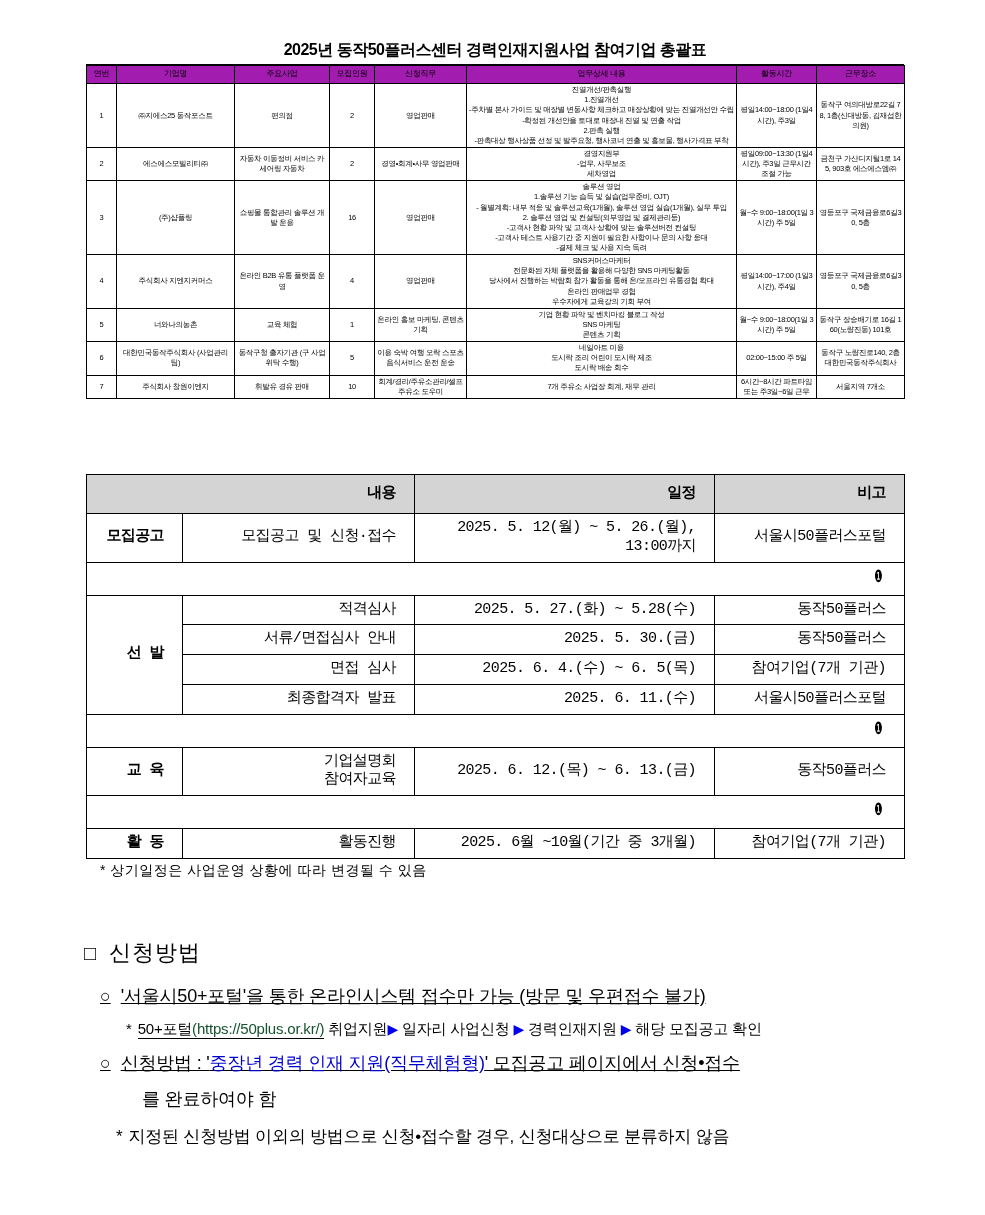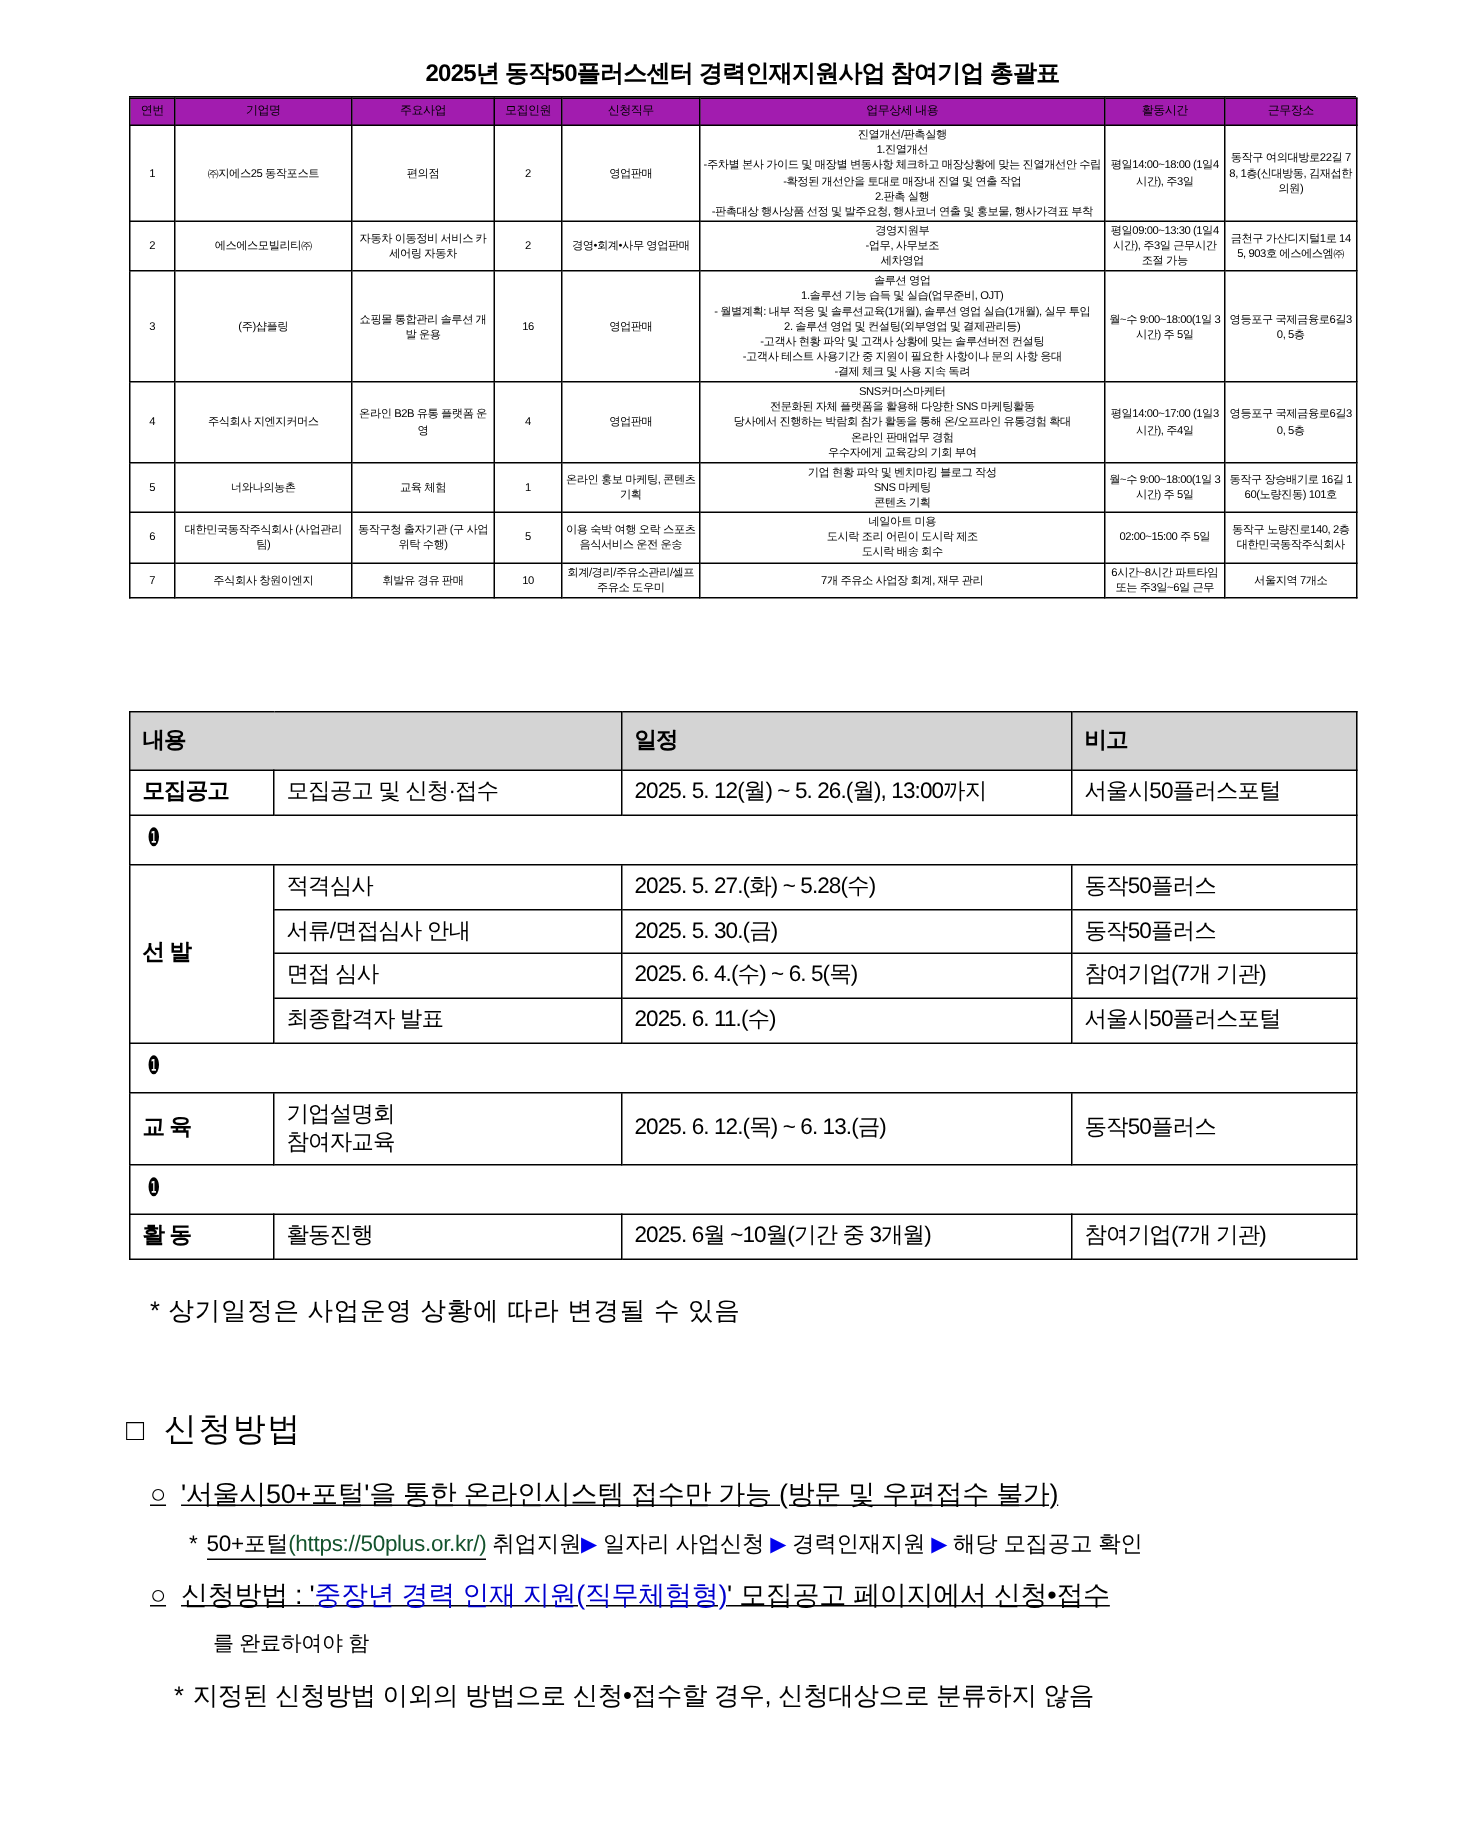--- a/index.html
+++ b/index.html
@@ -78,26 +78,27 @@
     width: 818px;
   }
   table.schedule {
     border-collapse: collapse;
     width: 818px;
     table-layout: fixed;
   }
   table.schedule th, table.schedule td {
     border: 1px solid #000;
     font-size: 15px;
-    text-align: left;
+    text-align: right;
     vertical-align: middle;
     letter-spacing: -0.6px;
-    padding: 5px 8px;
+    padding: 5px 18px;
     font-weight: normal;
     line-height: 1.25;
+    font-family: Liberation Mono, monospace;
   }
   table.schedule thead th {
     background: #d4d4d4;
     font-weight: bold;
     height: 28px;
     font-size: 15px;
   }
   .s-cat  { width: 96px; font-weight: bold !important; letter-spacing: 3px; }
   .s-item { width: 232px; }
   .s-date { width: 300px; }
@@ -114,21 +115,21 @@
     transform: scaleX(0.55);
     font-size: 17px;
     line-height: 1;
   }
 
   
   .note-star {
     position: absolute;
     left: 100px;
     top: 862px;
-    font-size: 17px;
+    font-size: 14px;
     letter-spacing: 0.5px;
     white-space: nowrap;
     text-align: center;
   }
 
   
   .apply-block {
     position: absolute;
     left: 84px;
     top: 938px;
@@ -167,21 +168,21 @@
   .underline-part {
     border-bottom: 1px solid #000;
     padding-bottom: 1px;
   }
   .arrow-blue {
     color: #0000ee;
     font-size: 14px;
   }
   .blue-text { color: #0000cd; }
   .indent-cont {
-    font-size: 14px;
+    font-size: 18px;
     letter-spacing: -0.2px;
     margin-bottom: 14px;
     padding-left: 58px;
     white-space: nowrap;
   }
   .last-note {
     font-size: 17px;
     letter-spacing: -0.2px;
     padding-left: 32px;
     white-space: nowrap;

